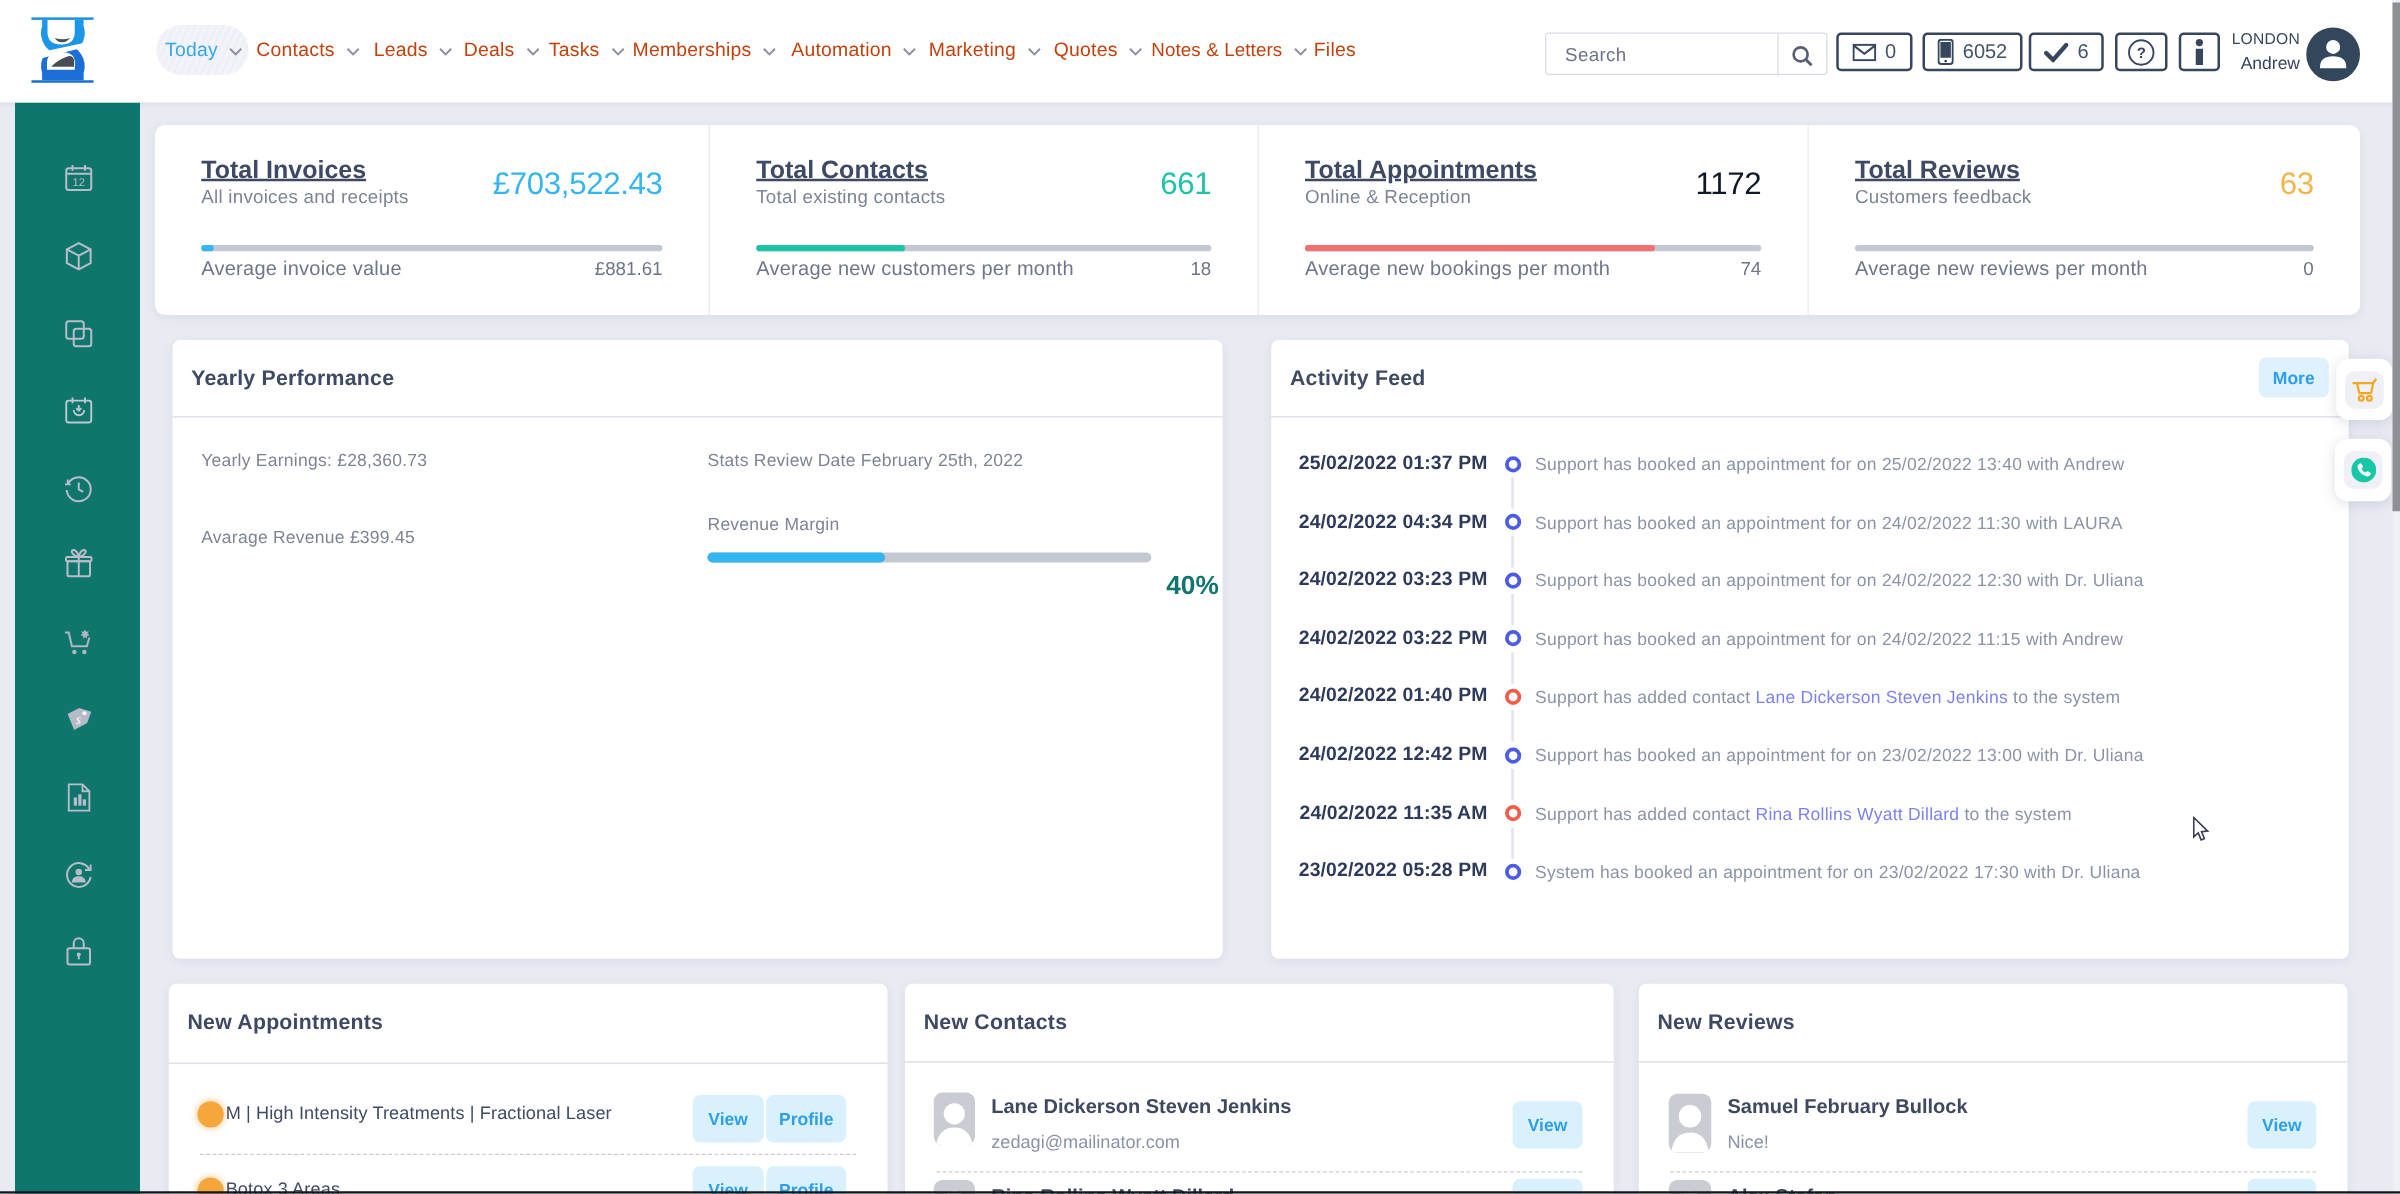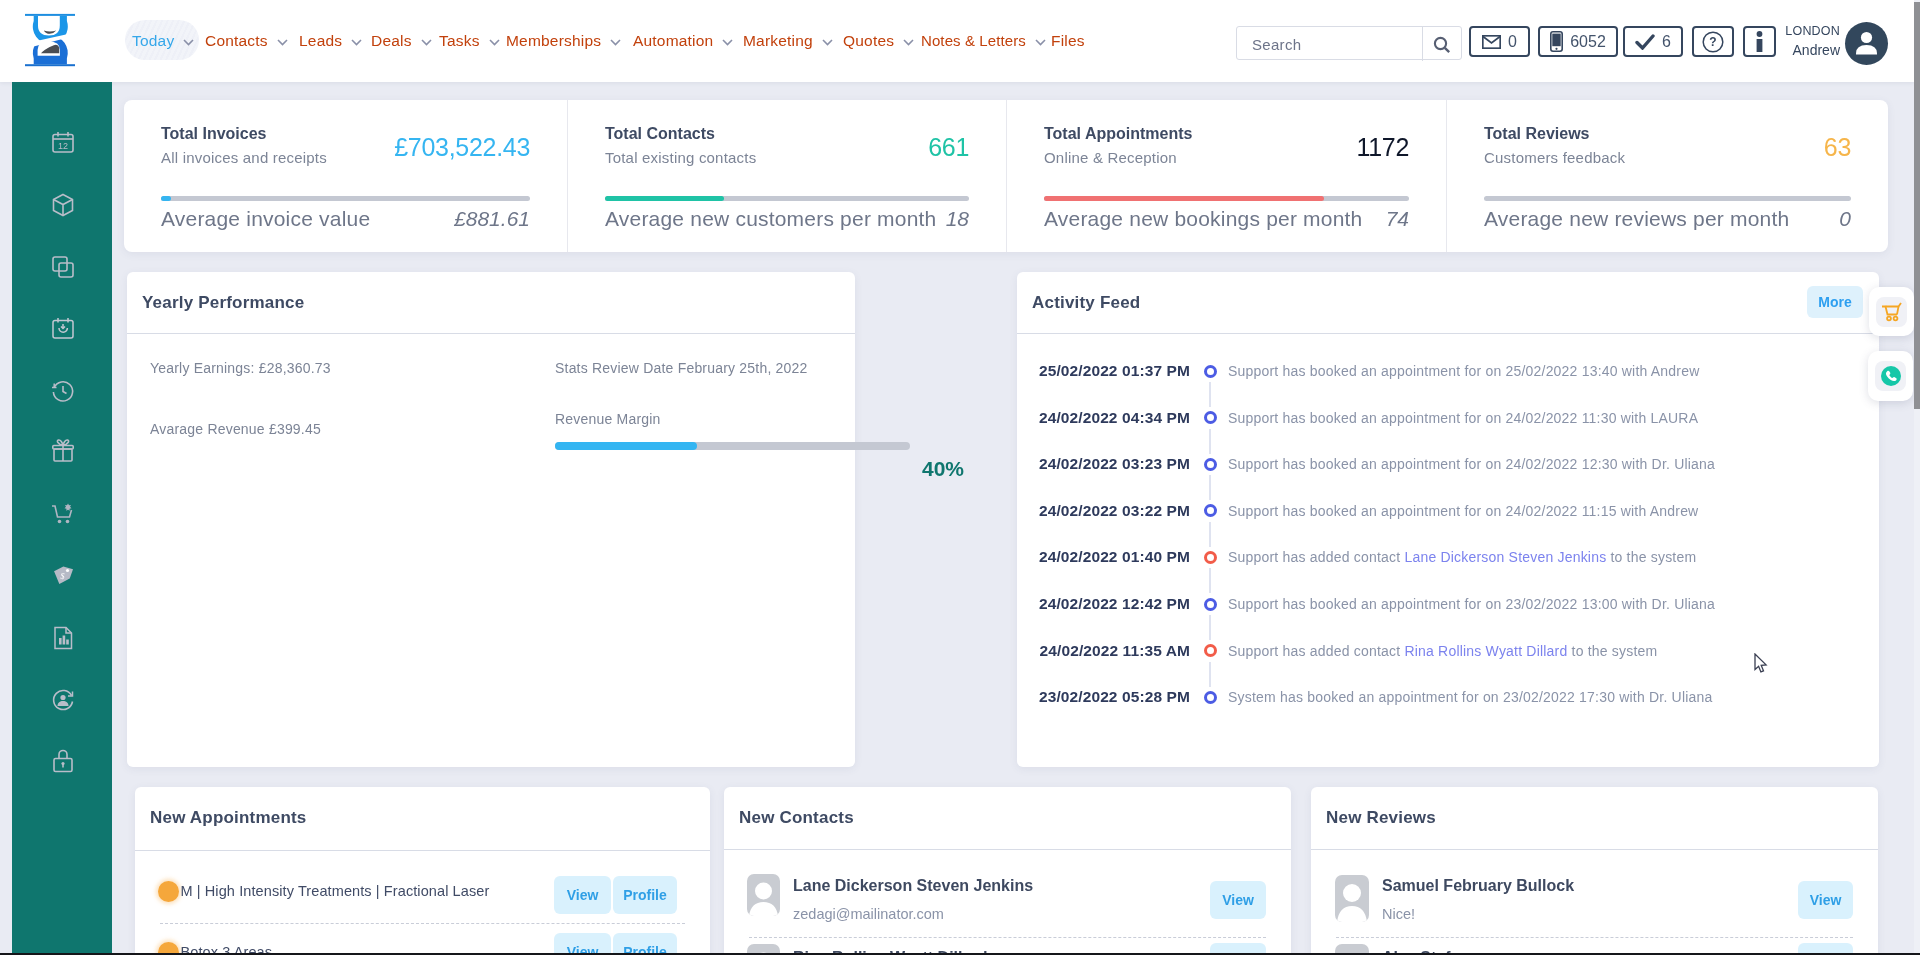--- a/index.html
+++ b/index.html
@@ -19,33 +19,33 @@
 #who .l1 { font-size:12.5px; font-weight:500; letter-spacing:0.2px; }
 #who .l2 { font-size:14px; margin-top:4px; }
 #avatar { position:absolute; left:1845px; top:22px; width:43px; height:43px; border-radius:50%; background:#32475c; }
 
 #sidebar { position:absolute; left:12px; top:82px; width:100px; height:873px; background:#0f766e; z-index:20; }
 .sic { position:absolute; left:38px; width:26px; height:26px; }
 
 #stats { position:absolute; left:124px; top:100px; width:1764px; height:152px; background:#fff; border-radius:8px; box-shadow:0 2px 8px rgba(70,80,110,0.08); display:flex; }
 .stat { position:relative; height:100%; }
 .stat + .stat { border-left:1px solid #e7e8ee; }
-.stat .t { position:absolute; left:37px; top:25px; font-size:16px; font-weight:bold; color:#3e4a63; }
+.stat .t { position:absolute; left:37px; top:25px; font-size:20px; font-weight:bold; color:#3e4a63;text-decoration:underline; }
 .stat .s { position:absolute; left:37px; top:49px; font-size:15px; color:#7c8496; letter-spacing:0.2px; }
 .stat .v { position:absolute; right:37px; top:34px; font-size:25px; font-weight:400; letter-spacing:-0.3px; line-height:26px; }
 .stat .bar { position:absolute; left:37px; right:37px; top:96px; height:5px; border-radius:3px; background:#c4c8d2; }
 .stat .bar i { position:absolute; left:0; top:0; height:5px; border-radius:3px; }
-.stat .bl { position:absolute; left:37px; top:107px; font-size:21px; color:#6e7689; letter-spacing:0.2px; }
-.stat .br { position:absolute; right:37px; top:107px; font-size:21px; color:#6e7689;font-style:italic; }
+.stat .bl { position:absolute; left:37px; top:107px; font-size:16px; color:#6e7689; letter-spacing:0.2px; }
+.stat .br { position:absolute; right:37px; top:107px; font-size:15px; color:#6e7689; }
 
 .panel { position:absolute; background:#fff; border-radius:6px; box-shadow:0 2px 8px rgba(70,80,110,0.08); }
 .panel h2 { position:absolute; left:15px; top:21px; font-size:17px; font-weight:bold; color:#3e4a63; letter-spacing:0.2px; }
 .pdiv { position:absolute; left:0; right:0; top:61px; height:1px; background:#d8dce6; }
 
-#yearly { left:127px; top:272px; width:728px; height:495px; }
+#yearly { left:138px; top:272px; width:840px; height:495px; }
 .ytxt { position:absolute; font-size:14px; color:#7c8496; letter-spacing:0.2px; }
 #ybar { position:absolute; left:428px; top:170px; width:355px; height:8px; border-radius:4px; background:#c4c8d2; }
 #ybar i { position:absolute; left:0; top:0; width:142px; height:8px; border-radius:4px; background:#33b5f2; }
 #ypct { position:absolute; left:795px; top:165px; font-size:21px; font-weight:bold; color:#0f766e;margin-top:20px; }
 
 #activity { left:1017px; top:272px; width:862px; height:495px; }
 #morebtn { position:absolute; left:790px; top:14px; width:56px; height:32px; border-radius:6px; background:#def1fc; color:#2d9ff0; font-size:14px; font-weight:bold; text-align:center; line-height:32px; }
 .ai { position:absolute; left:0; width:100%; height:0; }
 .ai .d { position:absolute; right:689px; top:-9px; font-size:15.5px; font-weight:bold; color:#2e3a5c; white-space:nowrap; letter-spacing:0.1px; }
 .ai .m { position:absolute; left:186.5px; top:-6.5px; width:13px; height:13px; border-radius:50%; border:3.5px solid #4c5ce4; background:#fff; }

